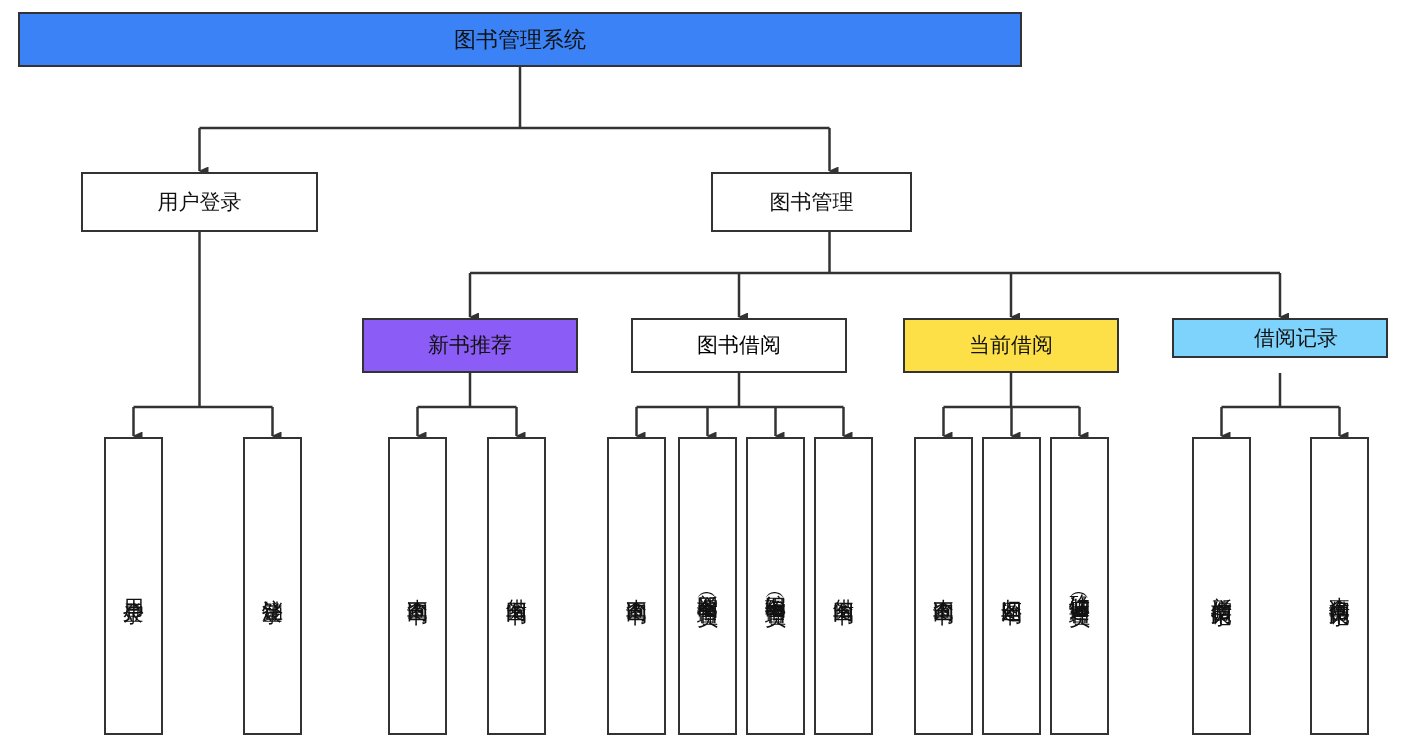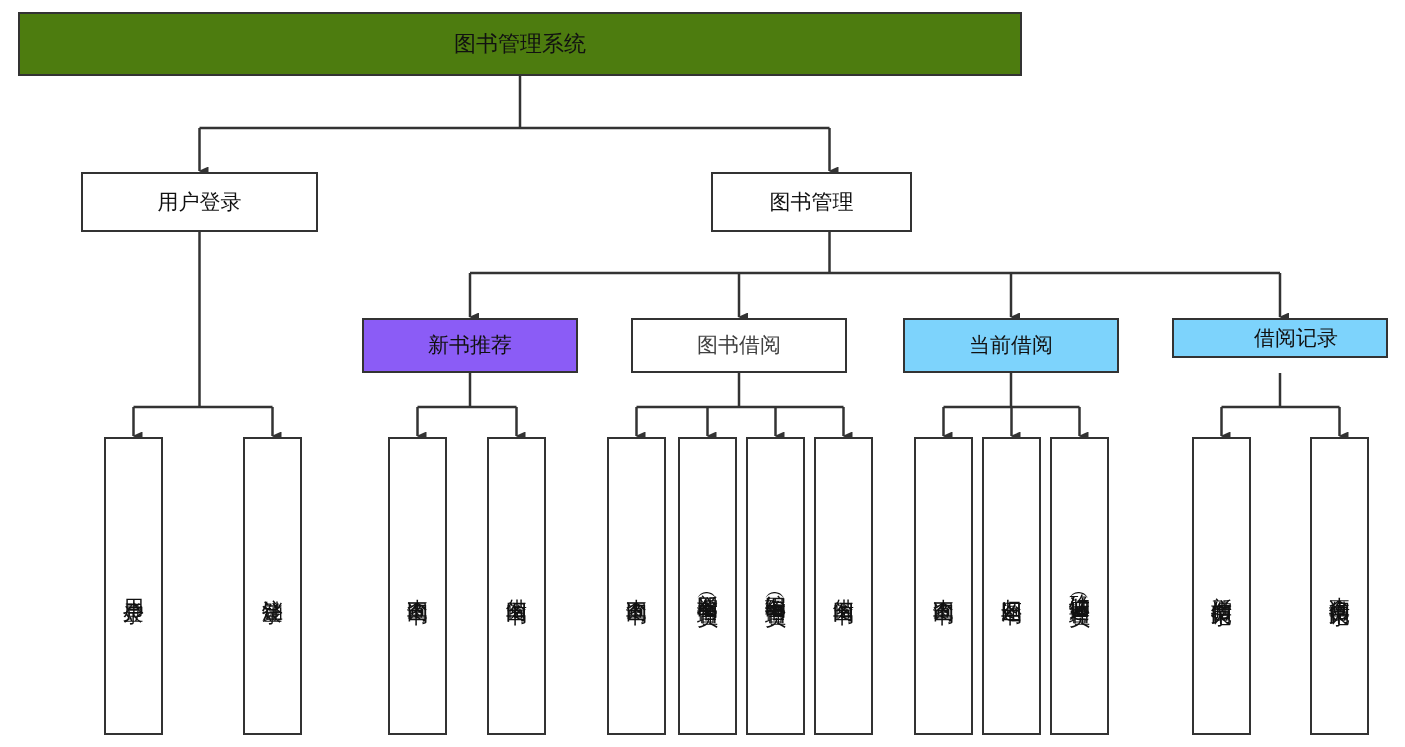--- a/index.html
+++ b/index.html
@@ -105,36 +105,36 @@
         <line x1="1011.5" y1="407" x2="1011.5" y2="436" stroke="#333333" stroke-width="2.5" marker-end="url(#arrowhead)"></line>
         <line x1="1079.5" y1="407" x2="1079.5" y2="436" stroke="#333333" stroke-width="2.5" marker-end="url(#arrowhead)"></line>
         <line x1="1280" y1="373" x2="1280" y2="407" stroke="#333333" stroke-width="2.5"></line>
         <line x1="1221.5" y1="407" x2="1339.5" y2="407" stroke="#333333" stroke-width="2.5"></line>
         <line x1="1221.5" y1="407" x2="1221.5" y2="436" stroke="#333333" stroke-width="2.5" marker-end="url(#arrowhead)"></line>
         <line x1="1339.5" y1="407" x2="1339.5" y2="436" stroke="#333333" stroke-width="2.5" marker-end="url(#arrowhead)"></line>
       </g>
   </svg>
 
   <div id="node-layer">
-      <div class="node horizontal root" style="left: 18px; top: 12px; width: 1004px; height: 64px; border-color: rgb(51, 51, 51); background: #4d7c0f;">
+      <div class="node horizontal root" style="left: 18px; top: 12px; width: 1004px; height: 55px; border-color: rgb(51, 51, 51); background: #3b82f6;">
         <span class="node-label" style="color: rgb(17, 17, 17);">图书管理系统</span>
       </div>
       <div class="node horizontal" style="left: 81px; top: 172px; width: 237px; height: 60px; border-color: rgb(51, 51, 51); background: rgb(255, 255, 255);">
         <span class="node-label" style="color: rgb(17, 17, 17);">用户登录</span>
       </div>
       <div class="node horizontal" style="left: 711px; top: 172px; width: 201px; height: 60px; border-color: rgb(51, 51, 51); background: rgb(255, 255, 255);">
         <span class="node-label" style="color: rgb(17, 17, 17);">图书管理</span>
       </div>
       <div class="node horizontal" style="left: 362px; top: 318px; width: 216px; height: 55px; border-color: rgb(51, 51, 51); background: #8b5cf6;">
         <span class="node-label" style="color: rgb(17, 17, 17);">新书推荐</span>
       </div>
       <div class="node horizontal" style="left: 631px; top: 318px; width: 216px; height: 55px; border-color: rgb(51, 51, 51); background: rgb(255, 255, 255);">
-        <span class="node-label" style="color: #404040;">图书借阅</span>
+        <span class="node-label" style="color: #000000;">图书借阅</span>
       </div>
-      <div class="node horizontal" style="left: 903px; top: 318px; width: 216px; height: 55px; border-color: rgb(51, 51, 51); background: #7dd3fc;">
+      <div class="node horizontal" style="left: 903px; top: 318px; width: 216px; height: 55px; border-color: rgb(51, 51, 51); background: #fde047;">
         <span class="node-label" style="color: rgb(17, 17, 17);">当前借阅</span>
       </div>
       <div class="node horizontal" style="left: 1172px; top: 318px; width: 216px; height: 40px; border-color: rgb(51, 51, 51); background: #7dd3fc; padding-left: 32px;">
         <span class="node-label" style="color: rgb(17, 17, 17);">借阅记录</span>
       </div>
       <div class="node vertical" style="left: 104px; top: 437px; width: 59px; height: 298px; border-color: rgb(51, 51, 51); background: rgb(255, 255, 255);">
         <span class="node-label" style="color: rgb(17, 17, 17);">用户登录</span>
       </div>
       <div class="node vertical" style="left: 243px; top: 437px; width: 59px; height: 298px; border-color: rgb(51, 51, 51); background: rgb(255, 255, 255);">
         <span class="node-label" style="color: rgb(17, 17, 17);">注销登录</span>

